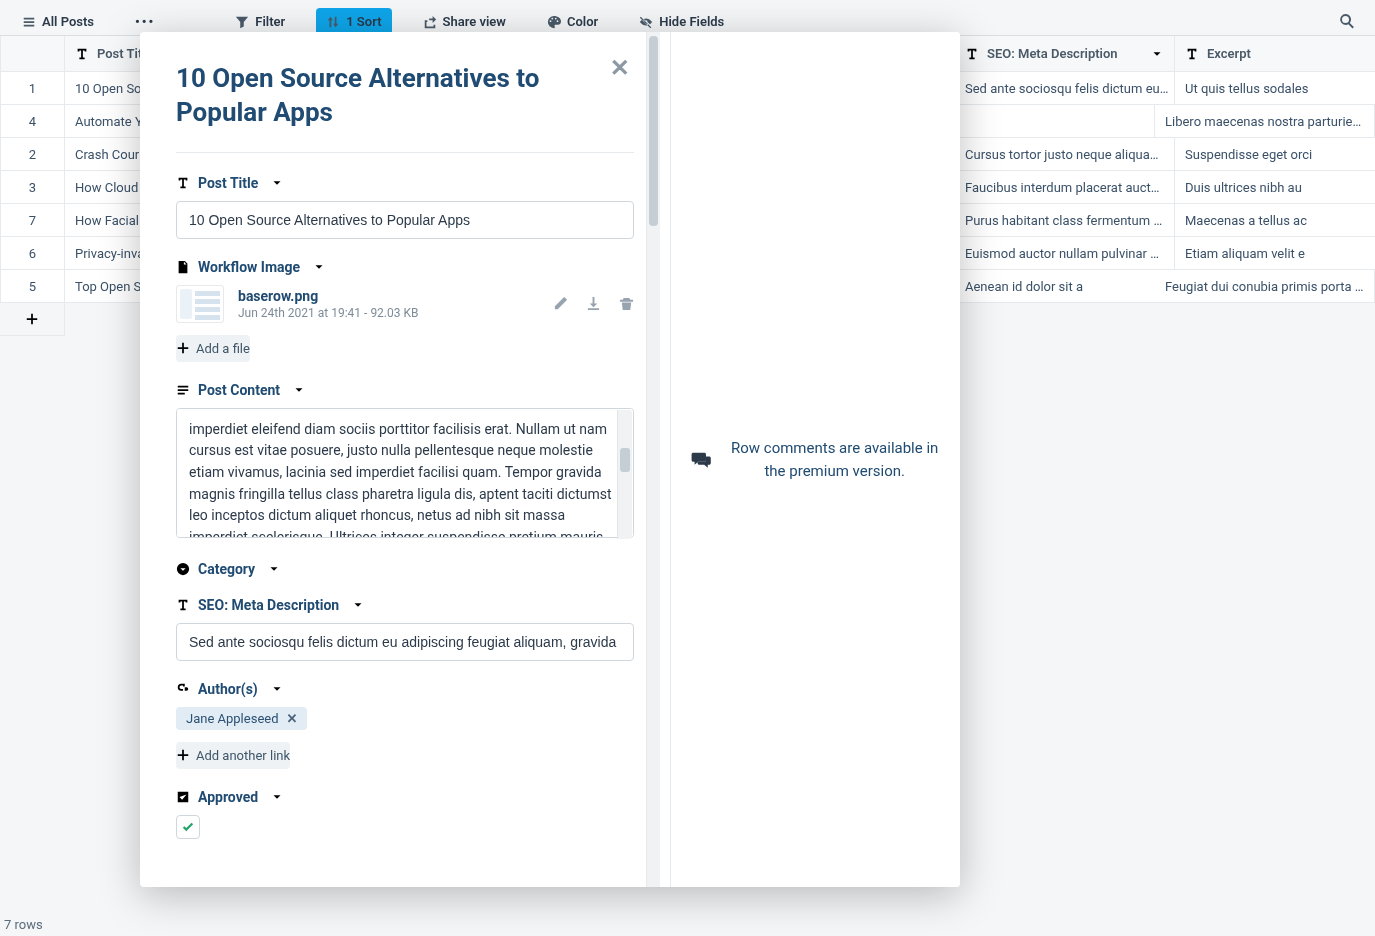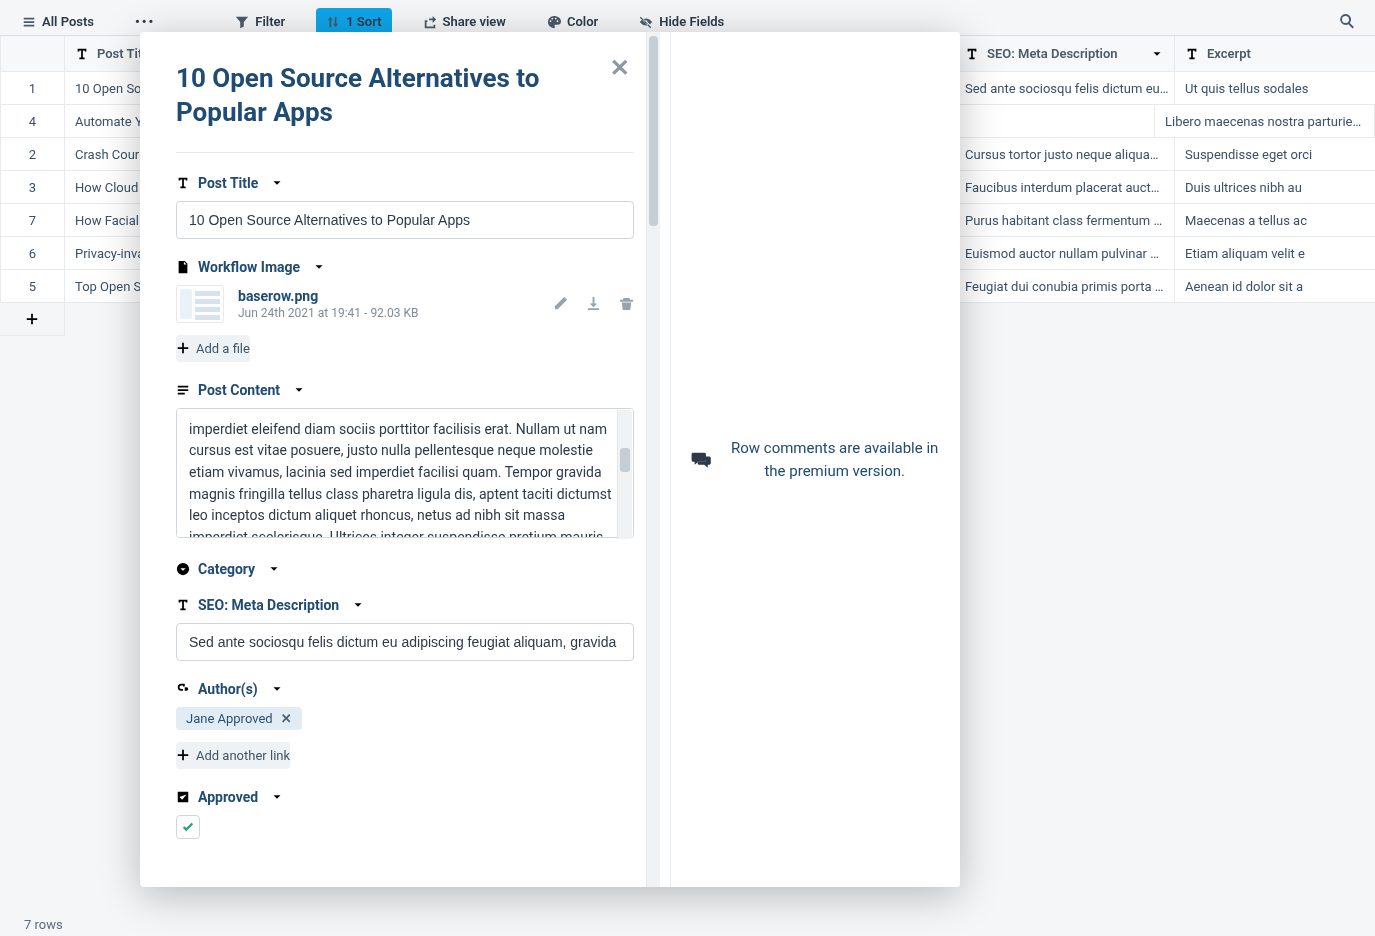--- a/index.html
+++ b/index.html
@@ -63,21 +63,21 @@
   }
   .numcol{width:65px;justify-content:center;color:#7e8c99;font-size:13px;border-left:1px solid var(--border);}
   .titlecol{width:300px;}
   .metacol{width:220px;}
   .excerptcol{width:200px;border-right:none;}
   .hcell{font-weight:600;color:#4a5a68;position:relative;}
   .hcell .caret{position:absolute;right:10px;}
   .row{display:flex;height:33px;border-bottom:1px solid var(--border);background:#fff;color:var(--accent);}
   .row .cell{color:#3b5168;font-size:13px;}
   .addrow{height:33px;display:flex;align-items:center;width:65px;justify-content:center;color:#5b6c7b;border-right:1px solid var(--border);border-bottom:1px solid var(--border);}
-  .footer{position:absolute;bottom:4px;left:24px;color:#5b6c7b;font-size:13px;}
+  .footer{position:absolute;bottom:4px;left:4px;color:#5b6c7b;font-size:13px;}
 
   .spacercol{flex:1;}
 
   
   .modal{
     position:absolute;
     top:32px;left:140px;
     width:820px;height:855px;
     background:#fff;
     box-shadow:0 8px 40px rgba(0,0,0,0.25);
@@ -294,22 +294,22 @@
         <div class="cell numcol">6</div>
         <div class="cell titlecol">Privacy-invasive</div>
         <div class="cell spacercol"></div>
         <div class="cell metacol">Euismod auctor nullam pulvinar …</div>
         <div class="cell excerptcol">Etiam aliquam velit e</div>
       </div>
       <div class="row">
         <div class="cell numcol">5</div>
         <div class="cell titlecol">Top Open Source</div>
         <div class="cell spacercol"></div>
+        <div class="cell excerptcol">Aenean id dolor sit a</div>
         <div class="cell metacol">Feugiat dui conubia primis porta …</div>
-        <div class="cell excerptcol">Aenean id dolor sit a</div>
       </div>
     </div>
 
   <div class="addrow">
     <svg class="ico14" viewBox="0 0 16 16">
         <path d="M7 2h2v5h5v2H9v5H7V9H2V7h5z"></path>
       </svg>
   </div>
 
   <div class="footer"><span>7 rows</span></div>
@@ -409,21 +409,21 @@
     <div class="field-label">
       <svg class="ico14" viewBox="0 0 16 16">
           <path d="M6 2h4v3H8V4H6a2 2 0 000 4h2v2H6a4 4 0 010-8zm4 4h2a2 2 0 010 4h-2v-2h2V8h-2z"></path>
         </svg>
       <span>Author(s)</span>
       <svg class="ico14 caret-sm" viewBox="0 0 16 16">
           <path d="M4 6l4 4 4-4z"></path>
         </svg>
     </div>
     <span class="chip-blue">
-      <span>Jane Approved</span>
+      <span>Jane Appleseed</span>
       <span class="x">✕</span>
     </span>
     <div></div>
     <div class="pill-btn">
       <svg class="ico14" viewBox="0 0 16 16">
           <path d="M7 2h2v5h5v2H9v5H7V9H2V7h5z"></path>
         </svg>
       <span>Add another link</span>
     </div>
 

